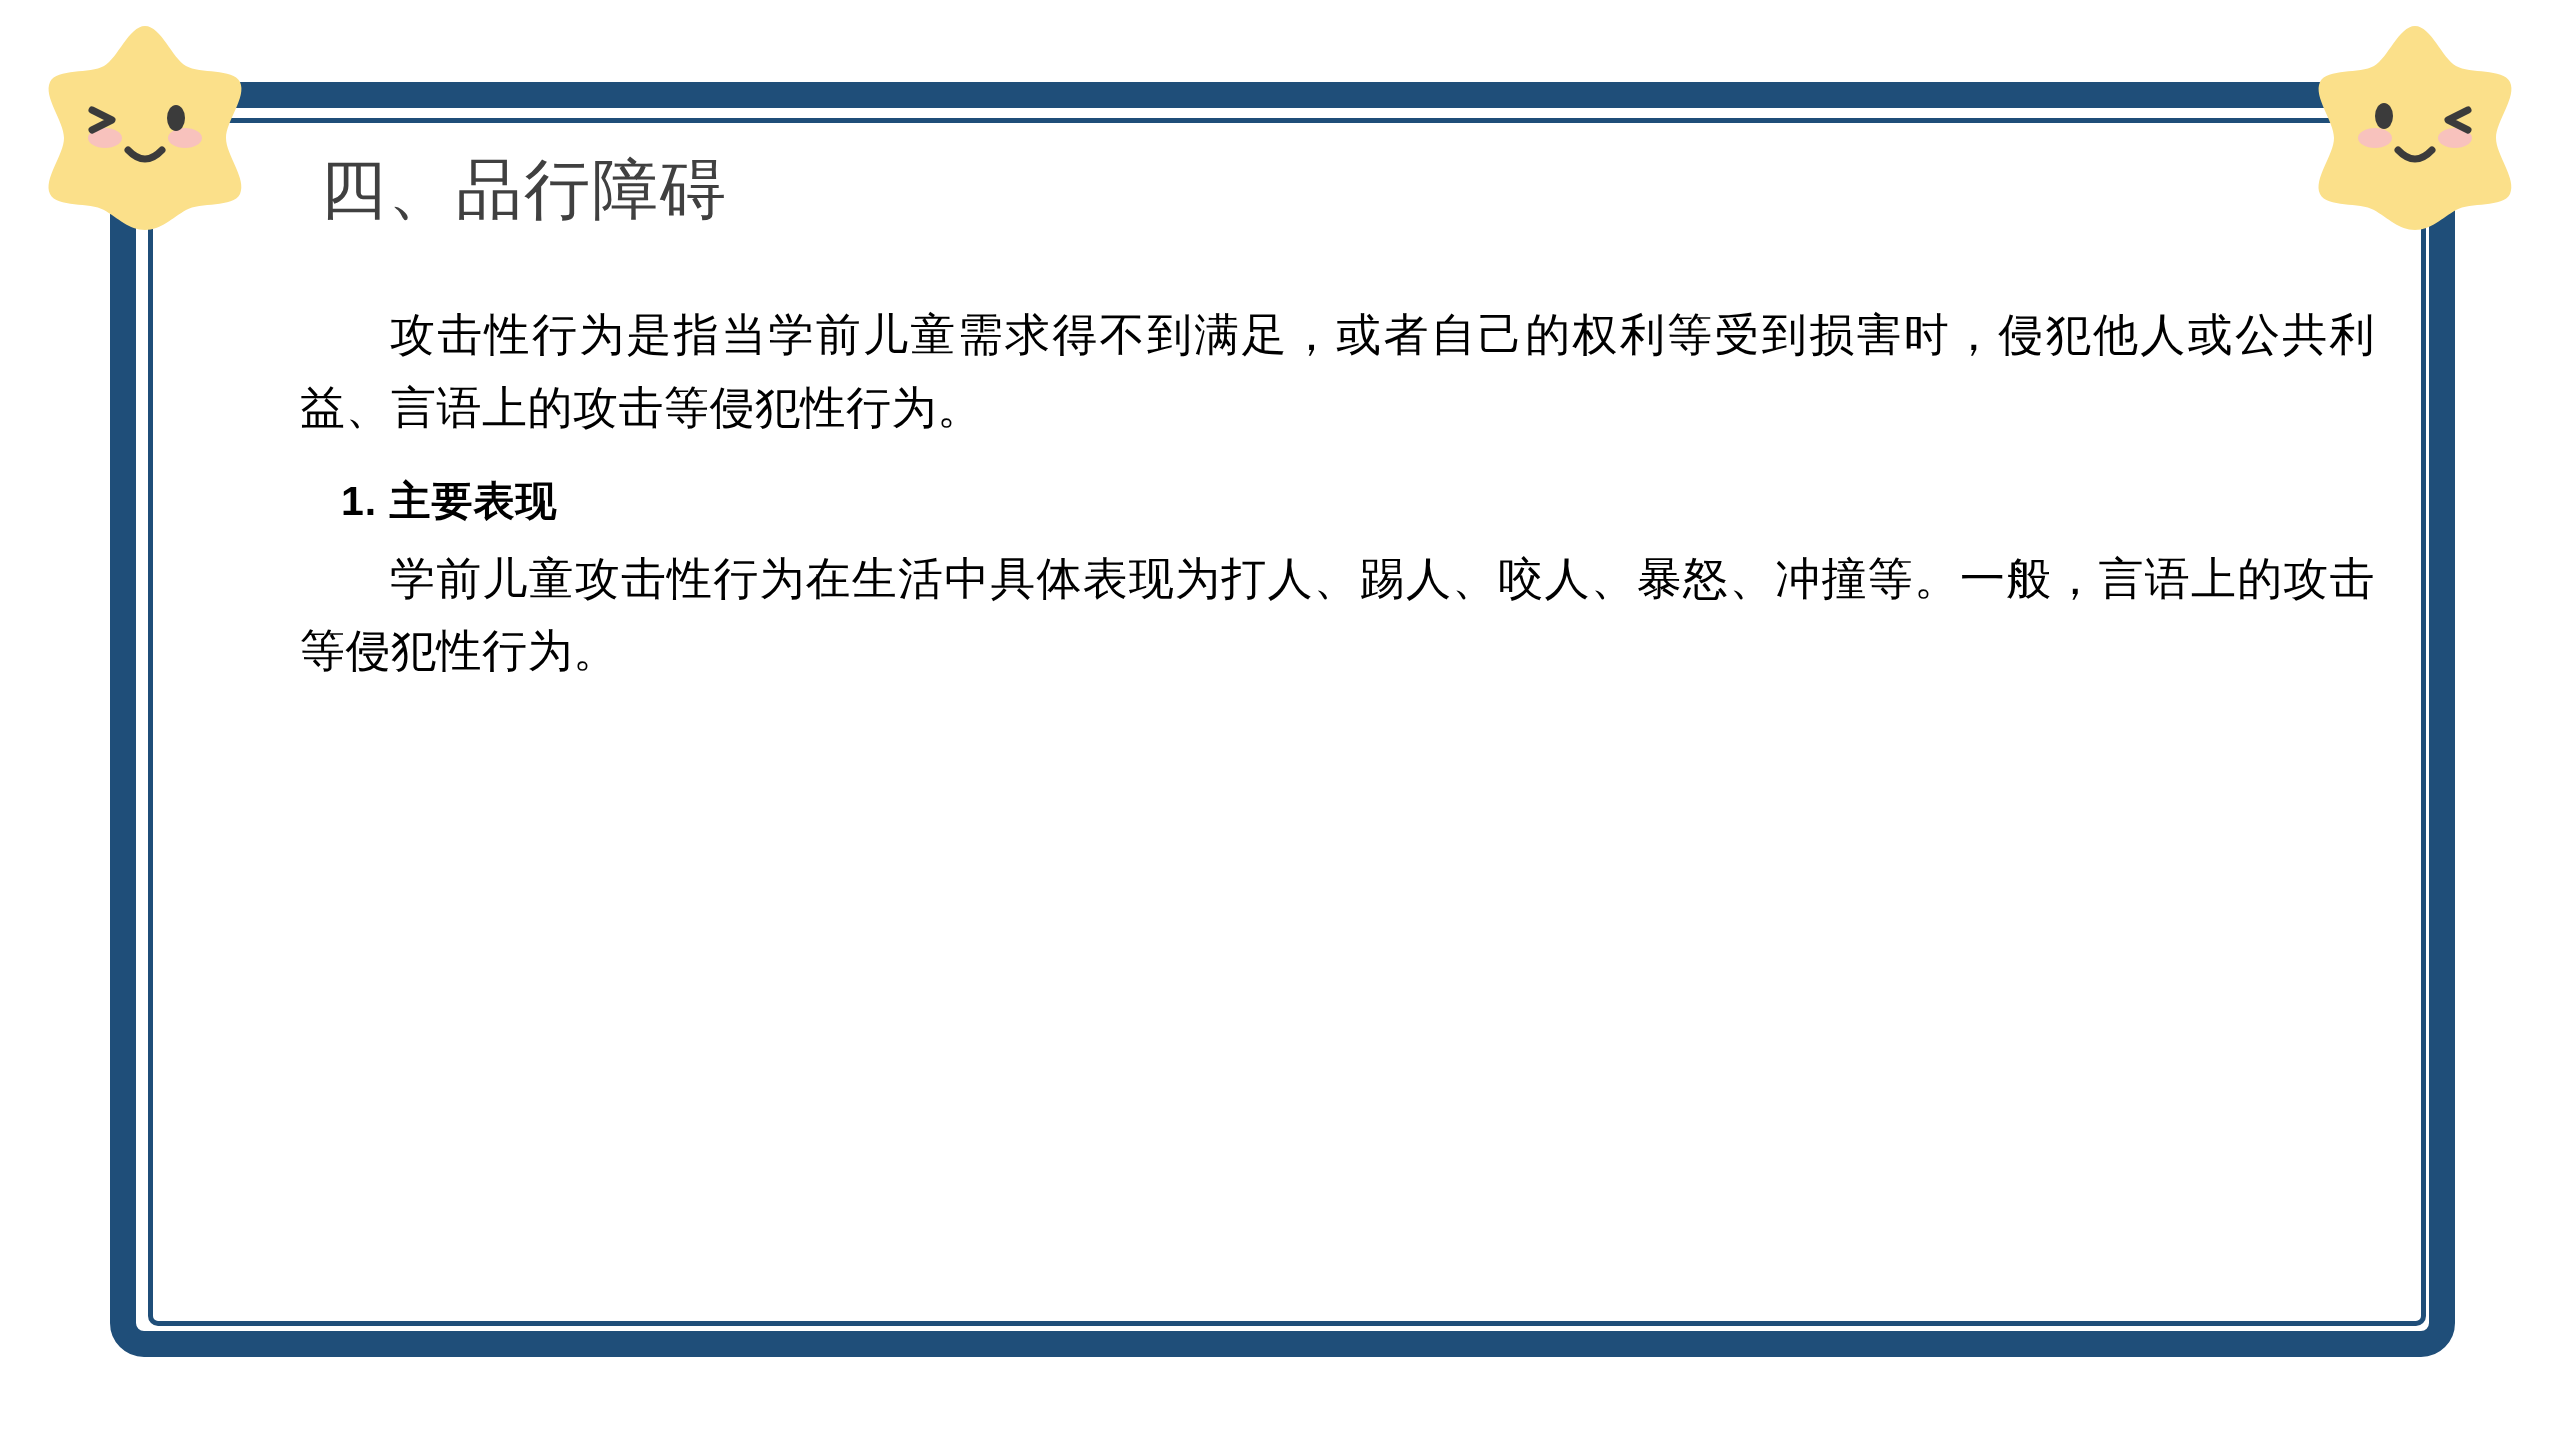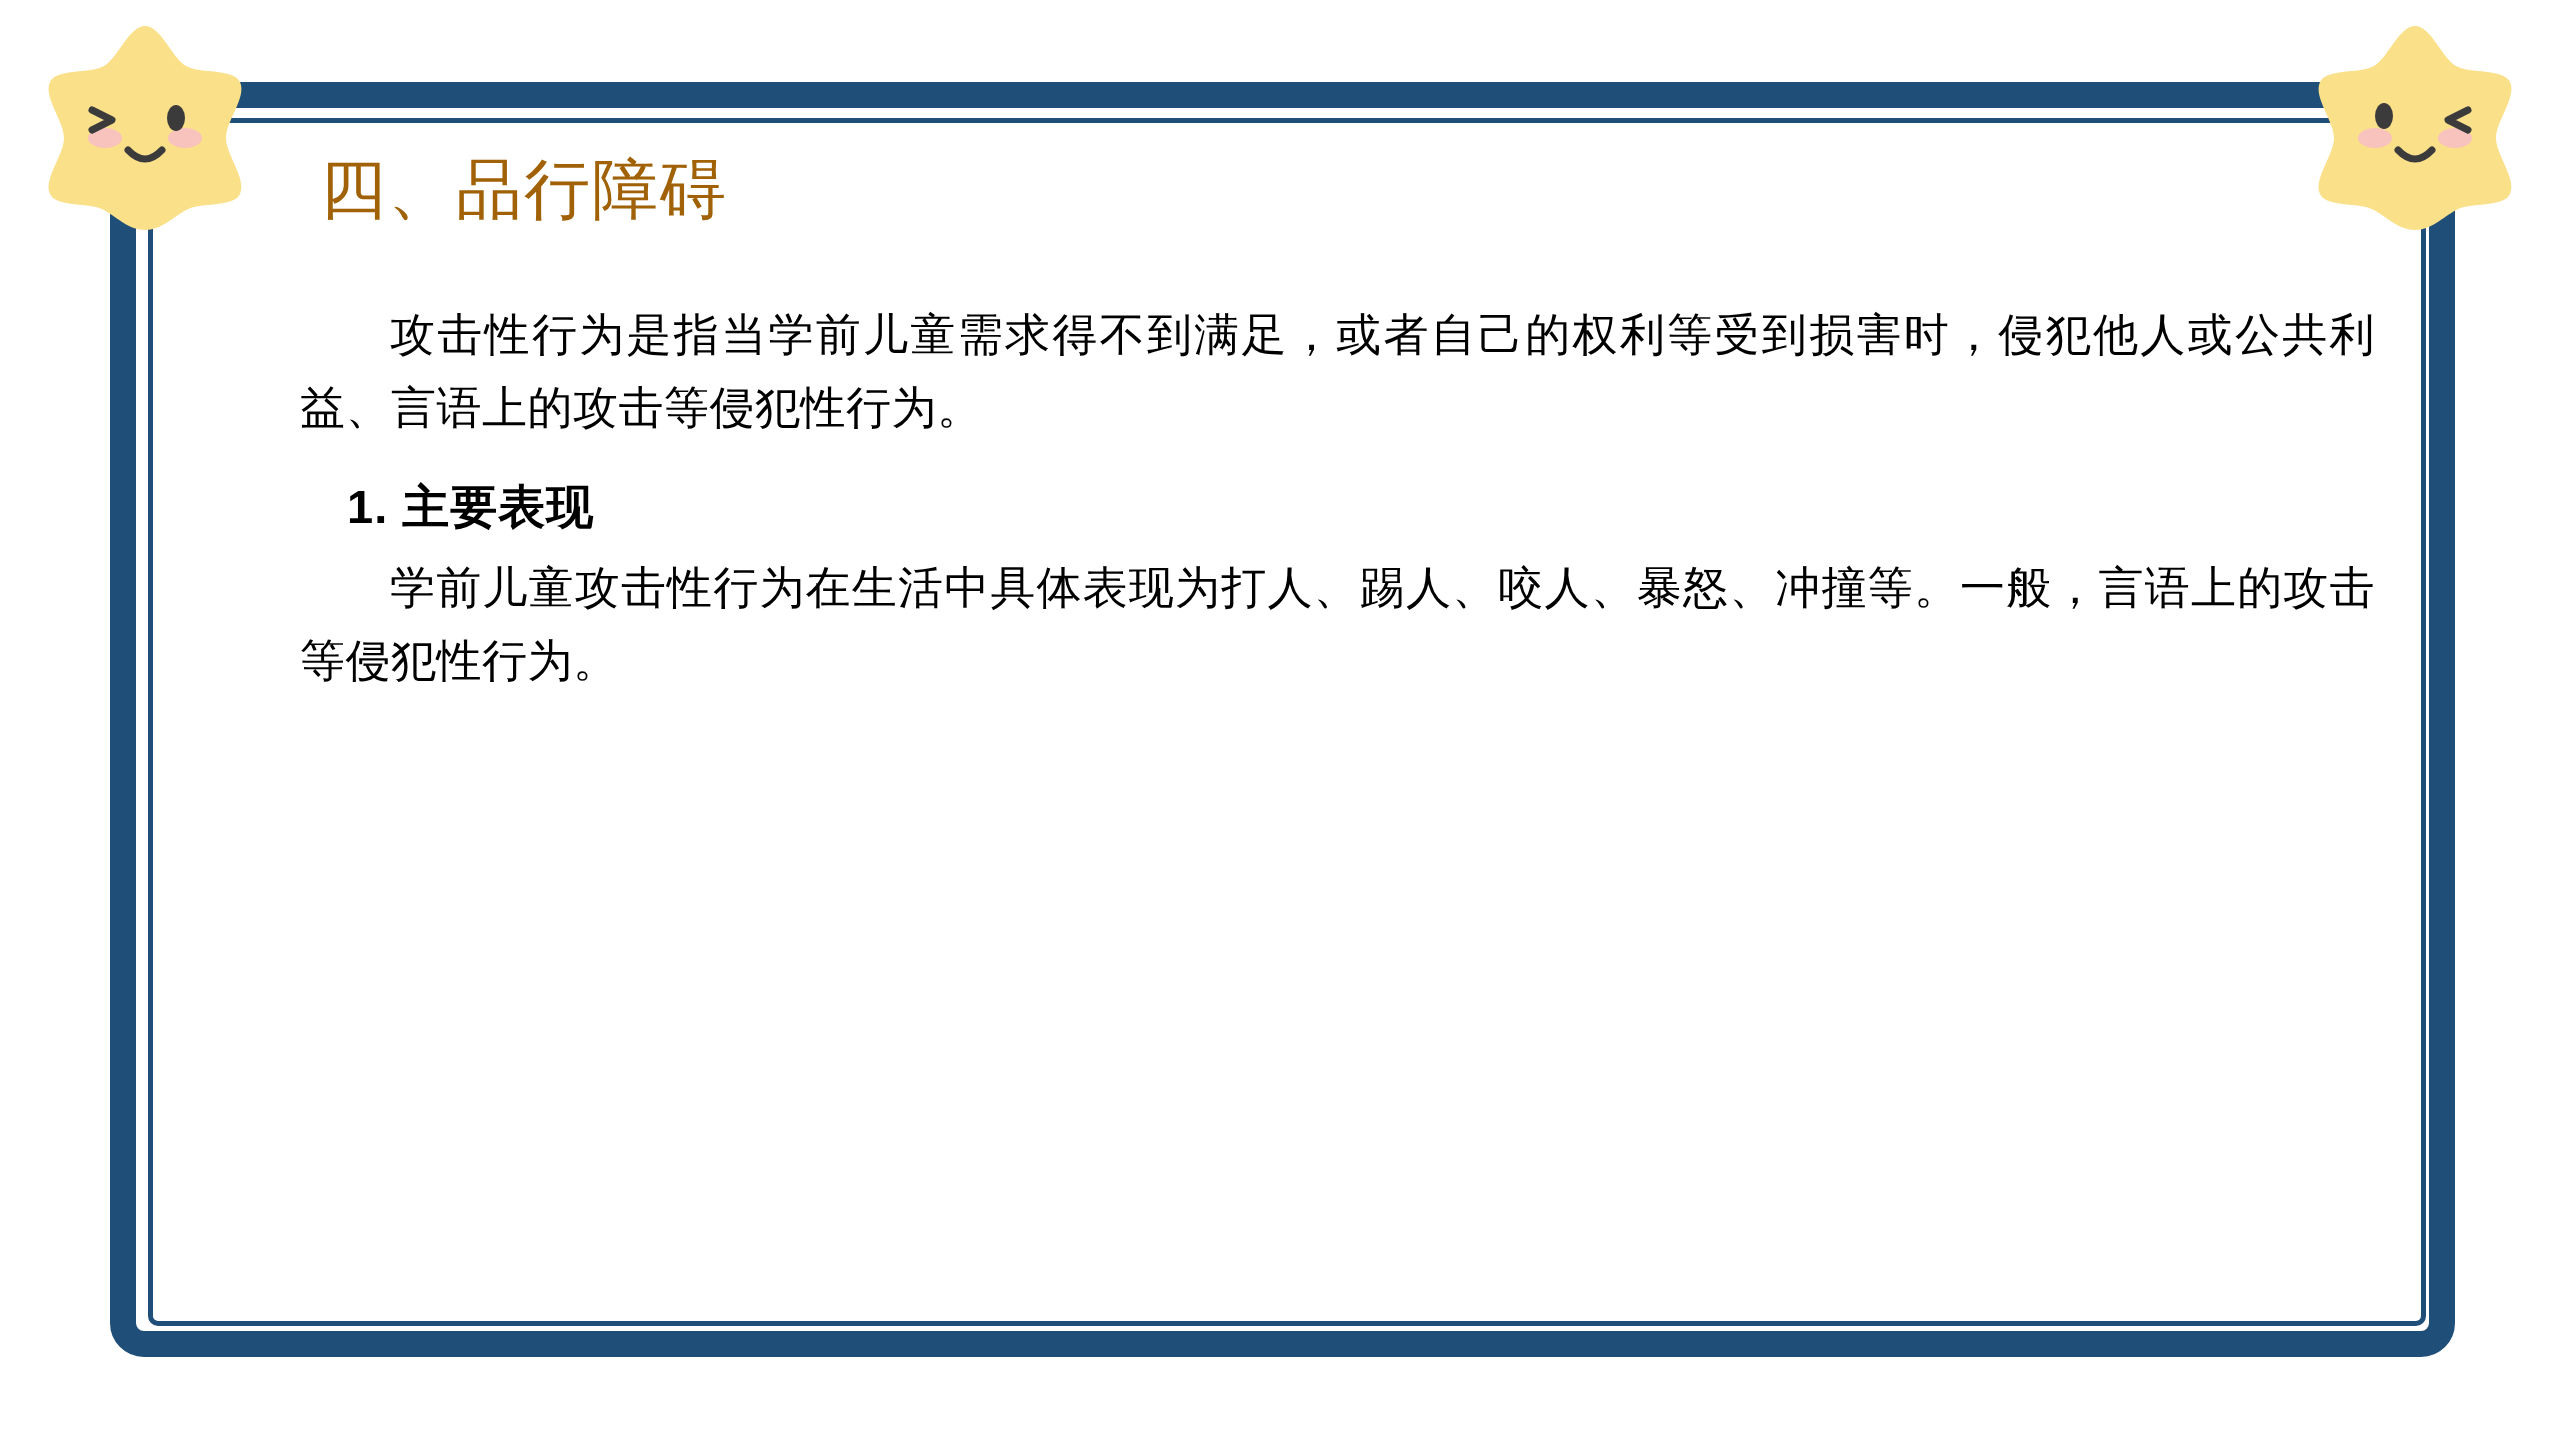--- a/index.html
+++ b/index.html
@@ -59,39 +59,39 @@
   
   .content {
     position: absolute;
     left: 300px;
     top: 150px;
     width: 2100px;
   }
   .slide-title {
     font-size: 66px;
     line-height: 1.2;
-    color: #a16207;
+    color: #404040;
     letter-spacing: 2px;
     margin: 0 0 70px 20px;
     font-weight: 400;
   }
   .para {
     font-size: 45px;
     line-height: 1.62;
     color: #000000;
     margin: 0 0 6px 0;
     text-indent: 2em;
     width: 2075px;
     text-align: justify;
     letter-spacing: 0.5px;
   }
   .para.tight { margin-bottom: 4px; }
   .para b { font-weight: bold; }
   .subhead {
-    font-size: 47px;
+    font-size: 41px;
     line-height: 1.6;
     color: #000000;
     margin: 24px 0 8px 0;
     text-indent: 1em;
     letter-spacing: 1px;
   }
 </style>
 </head>
 <body>
 

